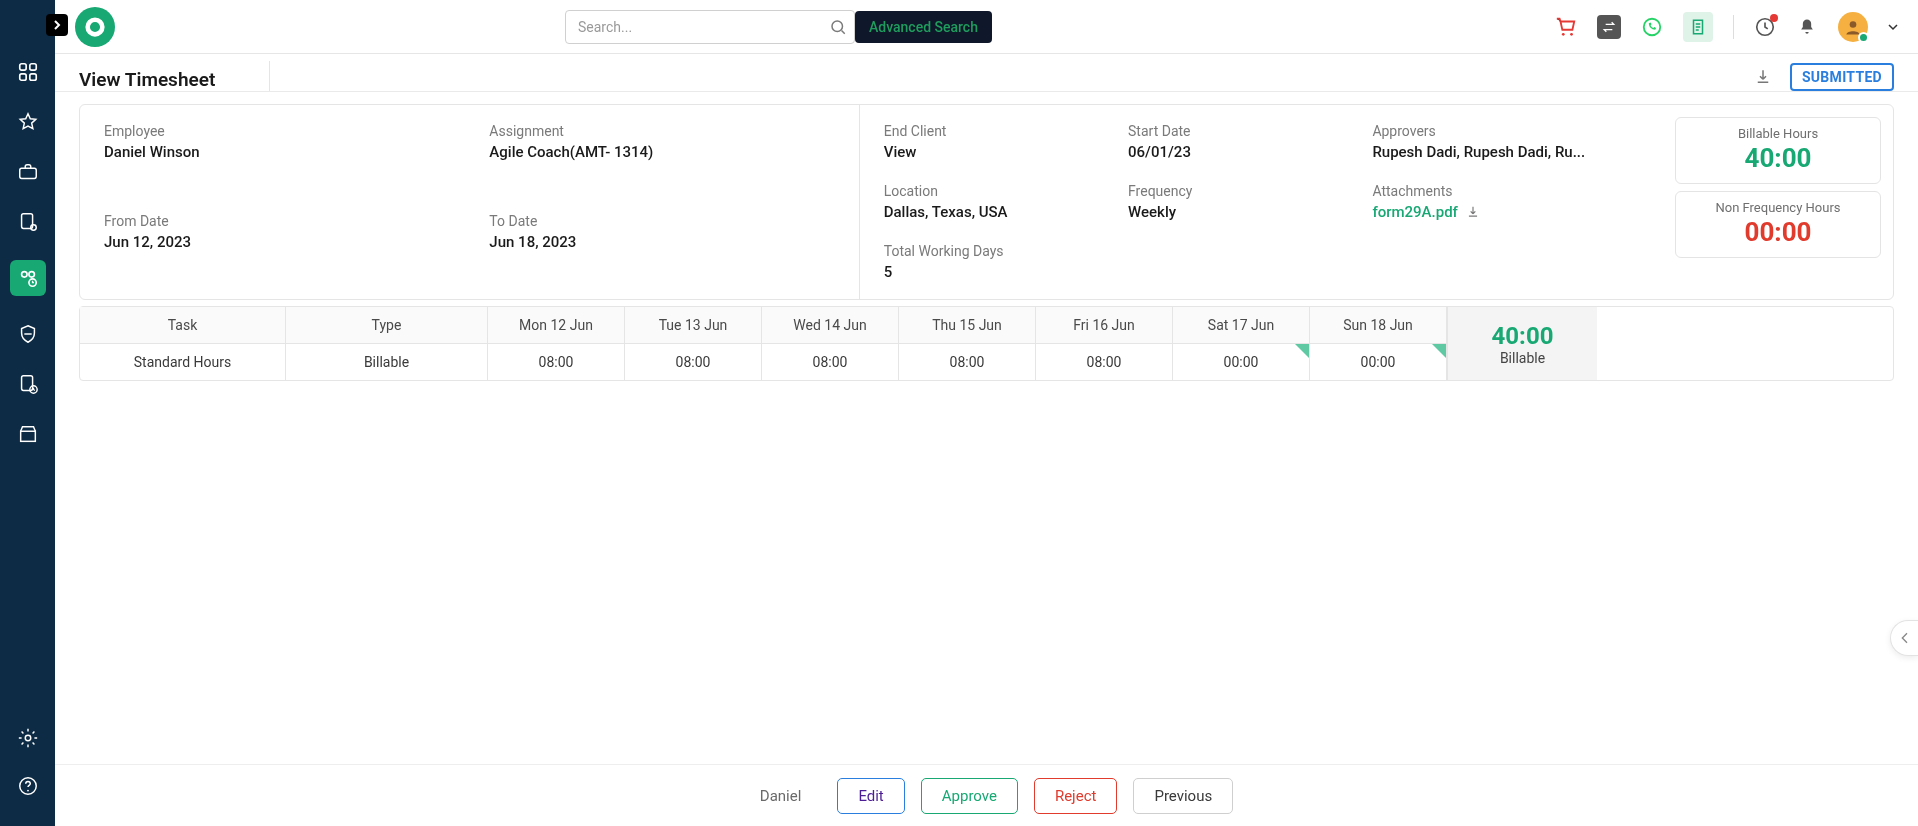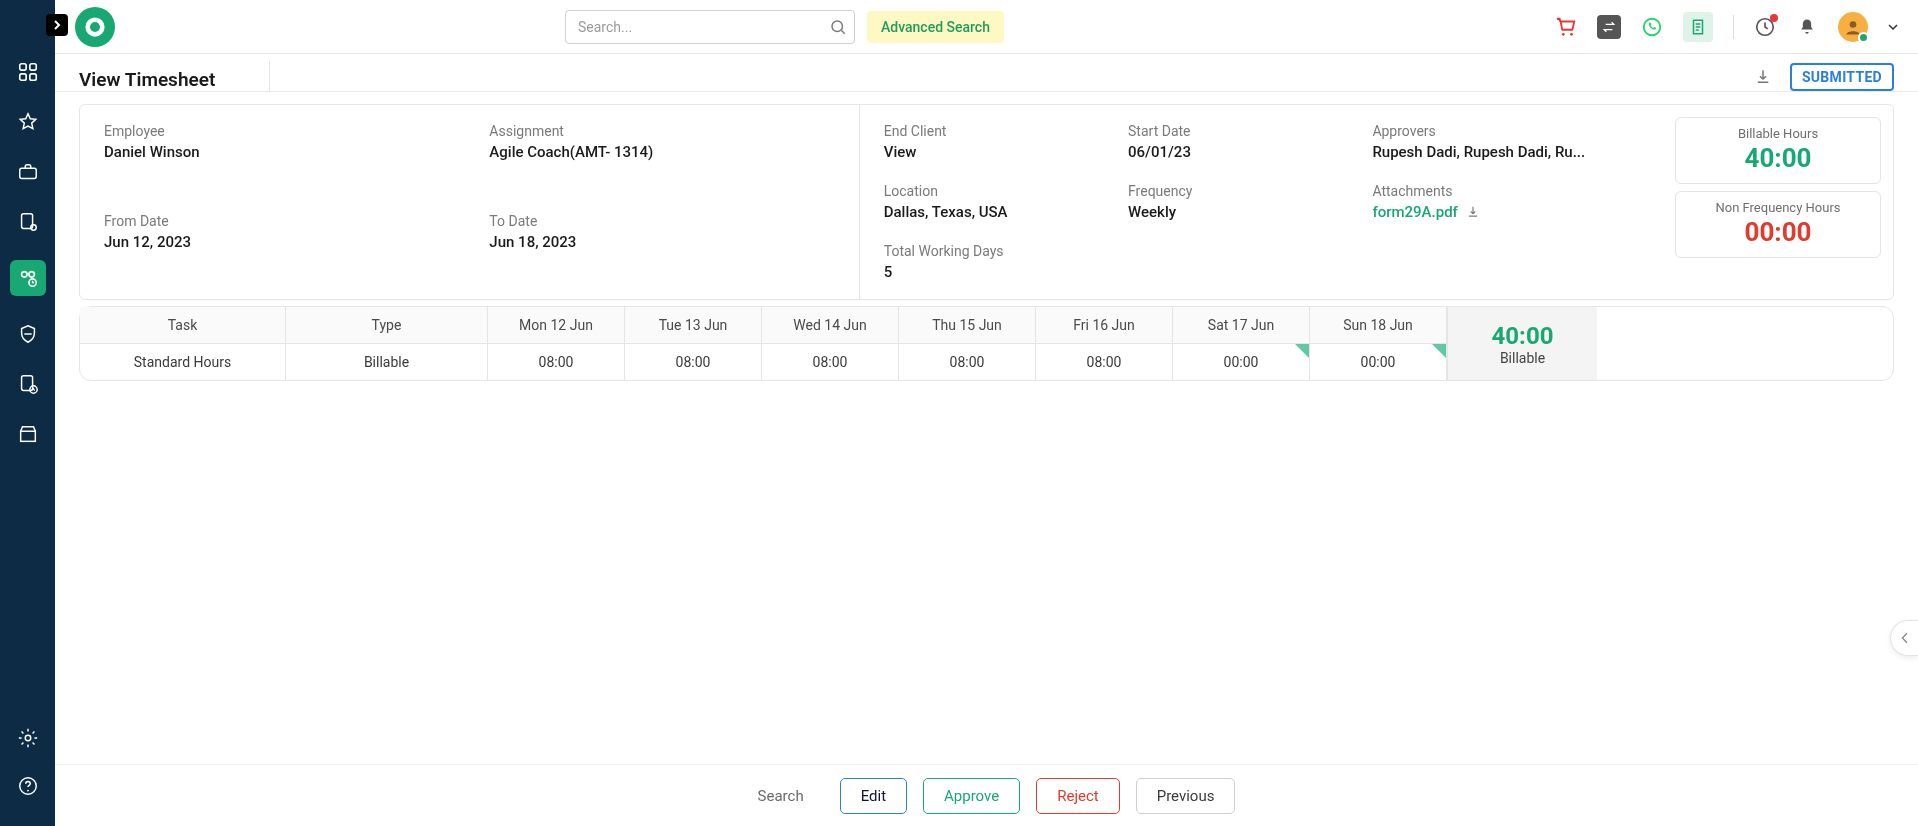--- a/index.html
+++ b/index.html
@@ -8,26 +8,26 @@
 
 .sidebar { position: fixed; left: 0; top: 0; bottom: 0; width: 55px; background: #0d2b44; display: flex; flex-direction: column; align-items: center; padding-top: 14px; gap: 22px; z-index: 10; }
 .sidebar-icons { display: flex; flex-direction: column; align-items: center; gap: 26px; margin-top: 46px; }
 .sidebar-icon { width: 24px; height: 24px; display: flex; align-items: center; justify-content: center; color: #fff; cursor: pointer; }
 .sidebar-icon.active { background: #17a873; border-radius: 6px; width: 36px; height: 36px; }
 .sidebar-bottom { margin-top: auto; display: flex; flex-direction: column; align-items: center; gap: 24px; padding-bottom: 28px; }
 
 
 .topbar { position: fixed; top: 0; left: 55px; right: 0; height: 54px; background: #fff; border-bottom: 1px solid #e6e6e6; display: flex; align-items: center; padding: 0 20px; z-index: 5; }
 .brand { width: 40px; height: 40px; border-radius: 50%; background: #17a873; display: flex; align-items: center; justify-content: center; margin-right: 30px; }
-.search-wrap { margin-left: 420px; display: flex; align-items: center; gap: 12px; }
+.search-wrap { margin-left: 420px; display: flex; align-items: center; }
 .search-input { width: 290px; height: 34px; border: 1px solid #d0d0d0; border-radius: 4px; padding: 0 36px 0 12px; font-size: 14px; color: #666; outline: none; }
 .search-input::placeholder { color: #9a9a9a; }
 .search-icon-wrap { position: relative; display: flex; align-items: center; }
 .search-icon-btn { position: absolute; right: 8px; top: 50%; transform: translateY(-50%); color: #666; }
-.adv-search { background: #fef9c3; color: #1f9d5c; border: none; border-radius: 4px; padding: 8px 14px; font-size: 14px; font-weight: 500; cursor: pointer; }
+.adv-search { background: #0f172a; color: #1f9d5c; border: none; border-radius: 4px; padding: 8px 14px; font-size: 14px; font-weight: 500; cursor: pointer; }
 .topbar-right { margin-left: auto; display: flex; align-items: center; gap: 20px; }
 .top-icon { width: 22px; height: 22px; display: flex; align-items: center; justify-content: center; cursor: pointer; }
 .top-icon.cart { color: #e53935; }
 .top-icon.swap { background: #555; color: #fff; border-radius: 4px; width: 24px; height: 24px; }
 .top-icon.whatsapp { color: #25d366; }
 .top-icon.doc { background: #dff3e8; color: #17a873; border-radius: 4px; width: 30px; height: 30px; }
 .divider-v { width: 1px; height: 24px; background: #ddd; }
 .badge-wrap { position: relative; }
 .red-dot { position: absolute; top: -2px; right: -2px; width: 8px; height: 8px; background: #e53935; border-radius: 50%; }
 .avatar { width: 30px; height: 30px; border-radius: 50%; background: #f5b041; position: relative; display: flex; align-items: center; justify-content: center; }
@@ -53,38 +53,38 @@
 .full-row { grid-column: 1 / -1; }
 .attachment-link { color: #17a873; font-weight: 500; display: inline-flex; align-items: center; gap: 8px; }
 .mini-dl { color: #7a7a7a; }
 .hours-box { border: 1px solid #e4e4e4; border-radius: 6px; padding: 8px 10px 10px; text-align: center; }
 .hours-label { font-size: 13px; color: #6f6f6f; }
 .hours-val { font-size: 26px; font-weight: 700; margin-top: 2px; }
 .hours-val.green { color: #17a873; }
 .hours-val.red { color: #e03b2d; }
 
 
-.ts-table { margin-top: 6px; border: 1px solid #e5e5e5; border-radius: 12px; display: flex; }
+.ts-table { margin-top: 6px; border: 1px solid #e5e5e5; border-radius: 4px; display: flex; }
 .ts-col { border-right: 1px solid #e5e5e5; }
 .ts-col:last-child { border-right: none; }
 .ts-head-cell { font-size: 14px; color: #4a4a4a; text-align: center; padding: 10px 6px; background: #fafafa; border-bottom: 1px solid #e5e5e5; }
 .ts-body-cell { font-size: 14px; color: #3a3a3a; text-align: center; padding: 10px 6px; position: relative; }
 .col-task { width: 206px; }
 .col-type { width: 202px; }
 .col-day { width: 137px; }
 .wknd-mark { position: absolute; top: 0; right: 0; width: 0; height: 0; border-top: 14px solid #5fc9a4; border-left: 14px solid transparent; }
 .ts-total { width: 150px; background: #f4f4f4; display: flex; flex-direction: column; align-items: center; justify-content: center; border-left: 1px solid #e5e5e5; }
 .ts-total-hours { font-size: 24px; font-weight: 700; color: #17a873; }
 .ts-total-label { font-size: 14px; color: #444; }
 
 
 .footer { position: fixed; bottom: 0; left: 55px; right: 0; height: 62px; background: #fff; border-top: 1px solid #eee; display: flex; align-items: center; justify-content: center; gap: 16px; }
 .btn { border-radius: 5px; padding: 8px 20px; font-size: 15px; cursor: pointer; background: #fff; }
 .btn-ghost { border: none; color: #6a6a6a; }
-.btn-edit { border: 1px solid #2a7fde; color: #0f172a; }
+.btn-edit { border: 1px solid #2a7fde; color: #4c1d95; }
 .btn-approve { border: 1px solid #17a873; color: #17a873; }
 .btn-reject { border: 1px solid #e03b2d; color: #e03b2d; }
 .btn-previous { border: 1px solid #cfcfcf; color: #3a3a3a; }
 
 
 .float-arrow { position: fixed; right: 0; top: 620px; width: 28px; height: 36px; background: #fff; border: 1px solid #e3e3e3; border-right: none; border-top-left-radius: 18px; border-bottom-left-radius: 18px; display: flex; align-items: center; justify-content: center; color: #888; cursor: pointer; box-shadow: 0 2px 6px rgba(0,0,0,.08); }
 
 svg { display: block; }
 </style>
 </head>
@@ -362,21 +362,21 @@
       <div class="ts-body-cell"><span class="wknd-mark"></span><span>00:00</span></div>
     </div>
     <div class="ts-total">
       <div class="ts-total-hours">40:00</div>
       <div class="ts-total-label">Billable</div>
     </div>
   </div>
 </div>
 
 <div class="footer">
-  <button class="btn btn-ghost">Search</button>
+  <button class="btn btn-ghost">Daniel</button>
   <button class="btn btn-edit">Edit</button>
   <button class="btn btn-approve">Approve</button>
   <button class="btn btn-reject">Reject</button>
   <button class="btn btn-previous">Previous</button>
 </div>
 
 <div class="float-arrow">
   <svg width="16" height="16" viewBox="0 0 24 24">
       <path d="M15 5l-7 7 7 7" stroke="#888" stroke-width="2" fill="none"></path>
     </svg>

